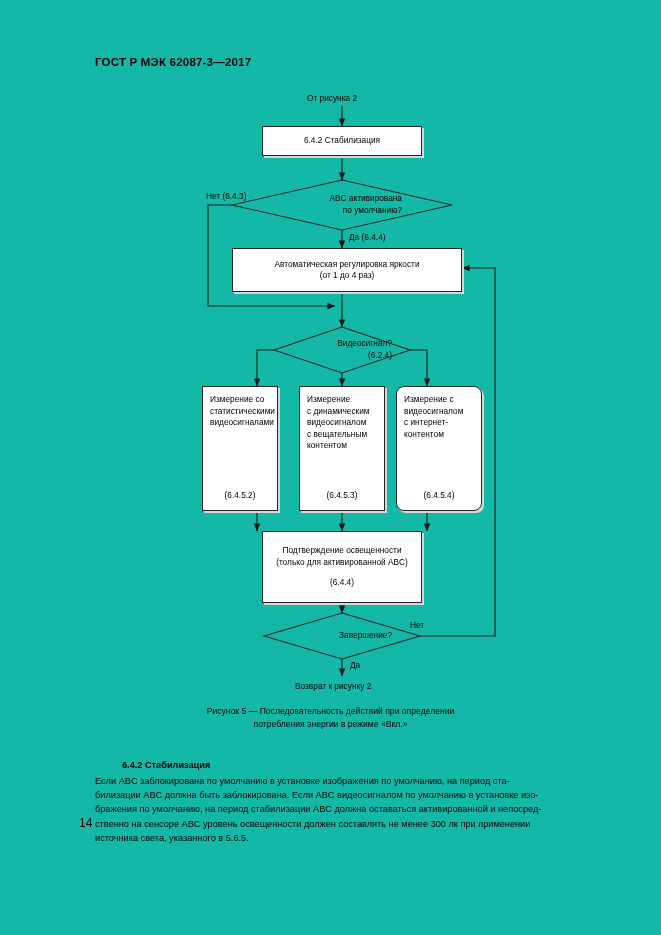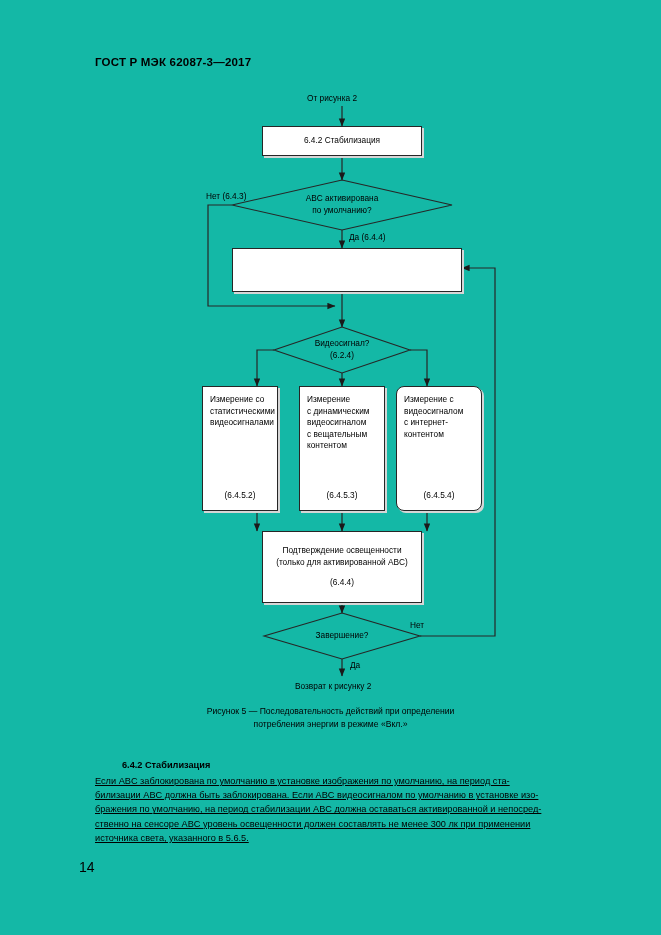--- a/index.html
+++ b/index.html
@@ -77,21 +77,21 @@
     position: absolute;
     left: 0;
     right: 0;
     bottom: 9px;
     text-align: center;
   }
 
   
   .diamond-label {
     position: absolute;
-    text-align: center;
+    text-align: right;
     font-size: 8.3px;
     line-height: 11.5px;
     color: #000;
     pointer-events: none;
   }
 
   
   .flabel {
     position: absolute;
     font-size: 8.3px;
@@ -119,32 +119,31 @@
     font-size: 9.2px;
     font-weight: bold;
   }
   .body-par {
     position: absolute;
     left: 95px;
     top: 774px;
     width: 473px;
     font-size: 9.2px;
     line-height: 14.2px;
-    text-decoration: underline;
   }
   .body-par .ln {
     display: block;
     white-space: nowrap;
   }
 
   .folio {
     position: absolute;
     left: 79px;
-    top: 859px;
-    font-size: 14px;
+    top: 816px;
+    font-size: 12px;
   }
 </style>
 </head>
 <body>
 
 <div class="page">
 
   <div class="doc-header">ГОСТ Р МЭК 62087-3—2017</div>
 
   <div class="flow">
@@ -197,20 +196,22 @@
 
     <div class="diamond-label" style="left:282px; top:193px; width:120px;">
       <div>ABC активирована</div>
       <div>по умолчанию?</div>
     </div>
     <div class="flabel" style="left:206px; top:191px;">Нет (6.4.3)</div>
     <div class="flabel" style="left:349px; top:232px;">Да (6.4.4)</div>
 
     <div class="node center-box" style="left:232px; top:248px; width:230px; height:44px;">
       <div class="txt">
+        <div>Автоматическая регулировка яркости</div>
+        <div>(от 1 до 4 раз)</div>
       </div>
     </div>
 
     <div class="diamond-label" style="left:292px; top:338px; width:100px;">
       <div>Видеосигнал?</div>
       <div>(6.2.4)</div>
     </div>
 
     <div class="node branch" style="left:202px; top:386px; width:76px; height:125px;">
       <div class="btitle">

